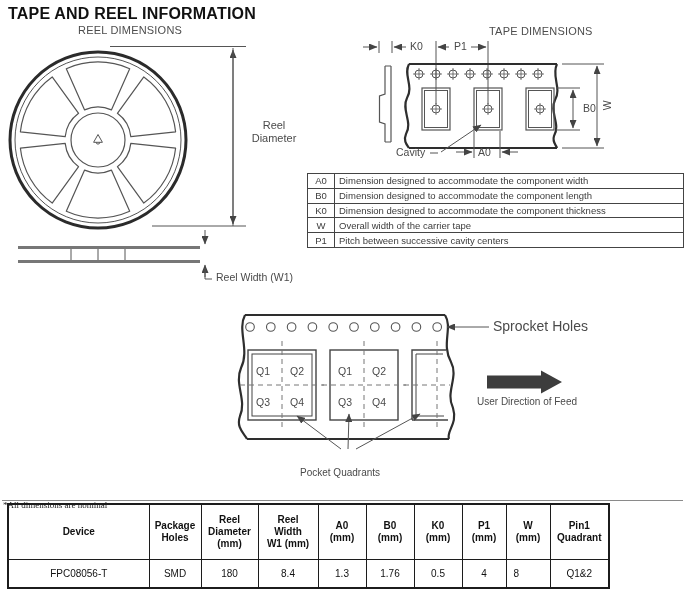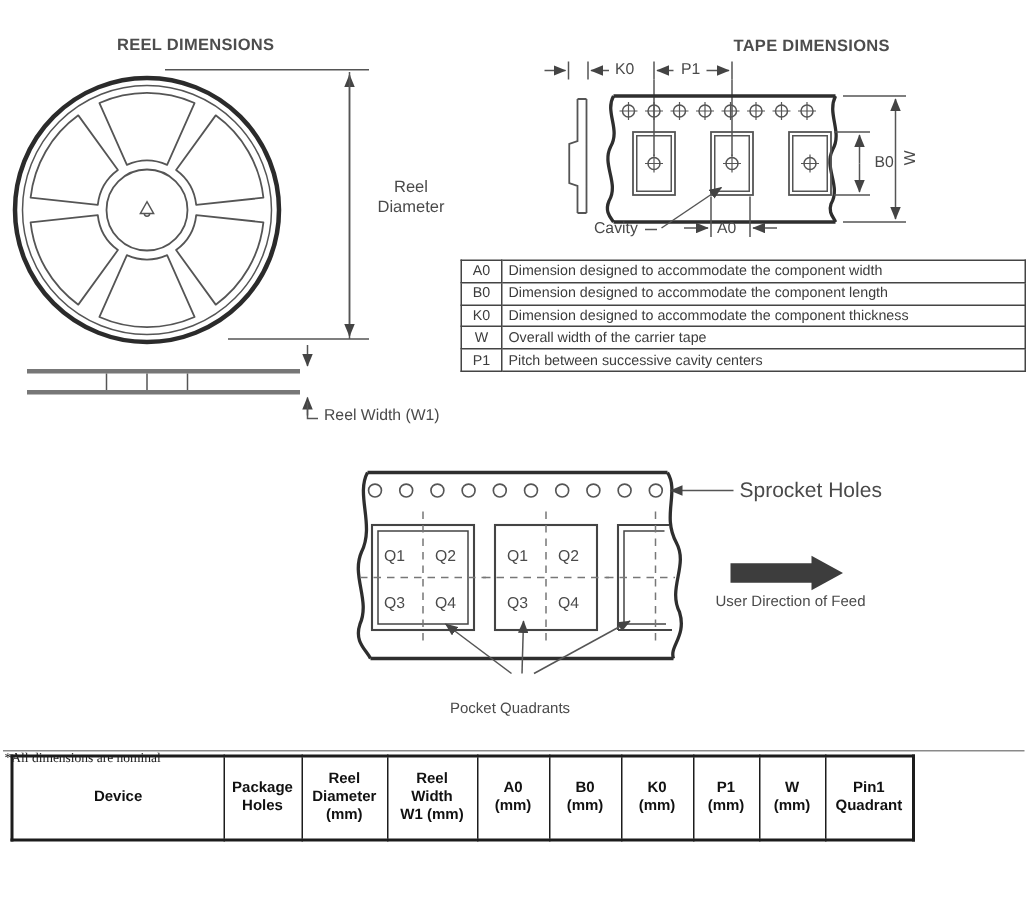--- a/index.html
+++ b/index.html
@@ -1,20 +1,20 @@
 <!DOCTYPE html>
 <html><head>
 <meta charset="utf-8">
 <style>
   html,body{margin:0;padding:0;background:#fff;}
   #page{position:relative;width:685px;height:600px;background:#ffffff;overflow:hidden;
         font-family:"Liberation Sans","DejaVu Sans",sans-serif;color:#222;}
   .abs{position:absolute;}
   .title{font-size:16px;font-weight:bold;color:#111;letter-spacing:.2px;}
-  .sect{font-size:11px;font-weight:bold;color:#4d4d4d;letter-spacing:.2px;padding-left:40px;}
+  .sect{font-size:11px;font-weight:normal;color:#4d4d4d;letter-spacing:.2px;padding-left:40px;}
   .lbl{font-size:10.5px;color:#4a4a4a;white-space:pre-line;line-height:12.5px;}
   .lbl.center{text-align:center;}
   .rot{transform:rotate(-90deg);transform-origin:center;}
   .note{font-size:9px;color:#222;}
   .rule{position:absolute;height:1px;background:#8a8a8a;}
   
   table.defs{border-collapse:collapse;table-layout:fixed;width:377px;}
   table.defs td{border:1px solid #444;font-size:9.5px;color:#3c3c3c;height:13.8px;
                 padding:0 0 0 4px;white-space:nowrap;overflow:hidden;}
   table.defs td.term{width:26px;text-align:center;padding:0;}
@@ -208,20 +208,21 @@
 
     <polygon fill="#3d3d3d" points="487,375.5 541,375.5 541,370.5 562,382 541,393.5 541,388.5 487,388.5"></polygon>
 
     <g stroke="#555" stroke-width="1" fill="none">
       <line x1="341" y1="449" x2="297" y2="416" marker-end="url(#ah)"></line>
       <line x1="348" y1="449" x2="349" y2="414" marker-end="url(#ah)"></line>
       <line x1="356" y1="449" x2="420" y2="414" marker-end="url(#ah)"></line>
     </g>
   </svg>
 
+  <div class="abs title" style="left:8px;top:5px;">TAPE AND REEL INFORMATION</div>
   <div class="abs sect" style="left:38px;top:24px;">REEL DIMENSIONS</div>
   <div class="abs sect" style="left:430px;top:25px;margin-left:19px;">TAPE DIMENSIONS</div>
 
   <div class="abs lbl center" style="left:242px;top:119px;width:64px;font-size:11px;">Reel
 Diameter</div>
   <div class="abs lbl" style="left:216px;top:271px;">Reel Width (W1)</div>
 
   <div class="abs lbl" style="left:410px;top:40px;">K0</div>
   <div class="abs lbl" style="left:454px;top:40px;">P1</div>
   <div class="abs lbl" style="left:583px;top:102px;">B0</div>
@@ -300,16 +301,28 @@
 (mm)</th>
       <th>K0
 (mm)</th>
       <th>P1
 (mm)</th>
       <th>W
 (mm)</th>
       <th>Pin1
 Quadrant</th>
     </tr>
+    <tr>
+      <td>FPC08056-T</td>
+      <td>SMD</td>
+      <td>180</td>
+      <td>8.4</td>
+      <td>1.3</td>
+      <td>1.76</td>
+      <td>0.5</td>
+      <td>4</td>
+      <td class="left">8</td>
+      <td>Q1&amp;2</td>
+    </tr>
   </tbody>
     </table>
 
 </div>
 
 </body></html>

